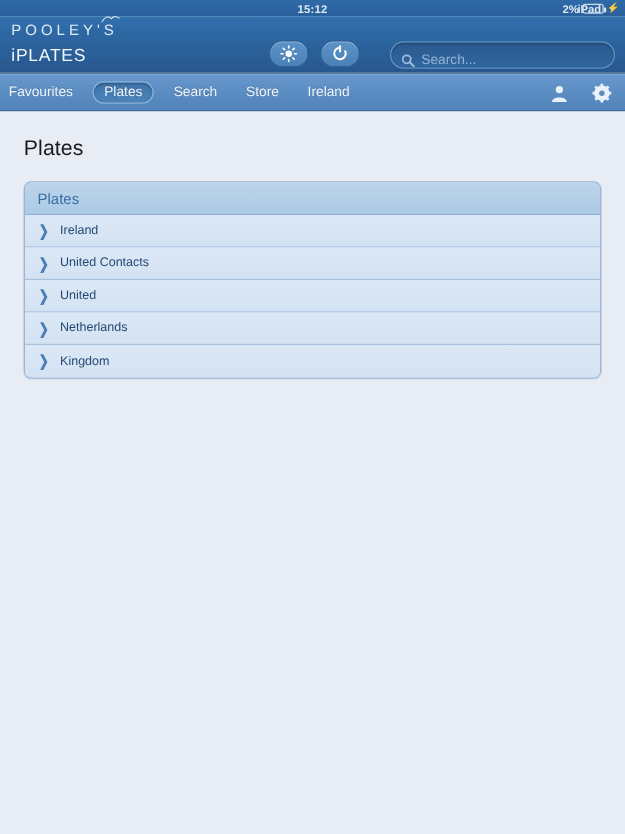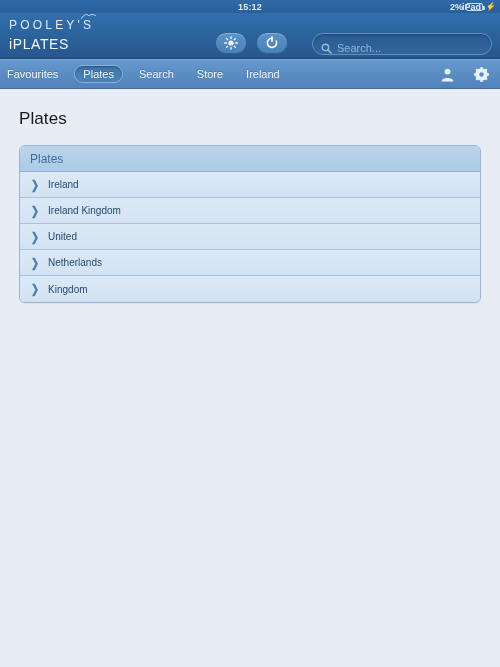--- a/index.html
+++ b/index.html
@@ -353,21 +353,21 @@
     <div class="table-header">
       <span class="table-header-label">Plates</span>
     </div>
 
     <div class="row">
       <span class="chevron">❯</span>
       <span class="row-label">Ireland</span>
     </div>
     <div class="row">
       <span class="chevron">❯</span>
-      <span class="row-label">Ireland Kingdom</span>
+      <span class="row-label">United Contacts</span>
     </div>
     <div class="row">
       <span class="chevron">❯</span>
       <span class="row-label">United</span>
     </div>
     <div class="row">
       <span class="chevron">❯</span>
       <span class="row-label">Netherlands</span>
     </div>
     <div class="row">

